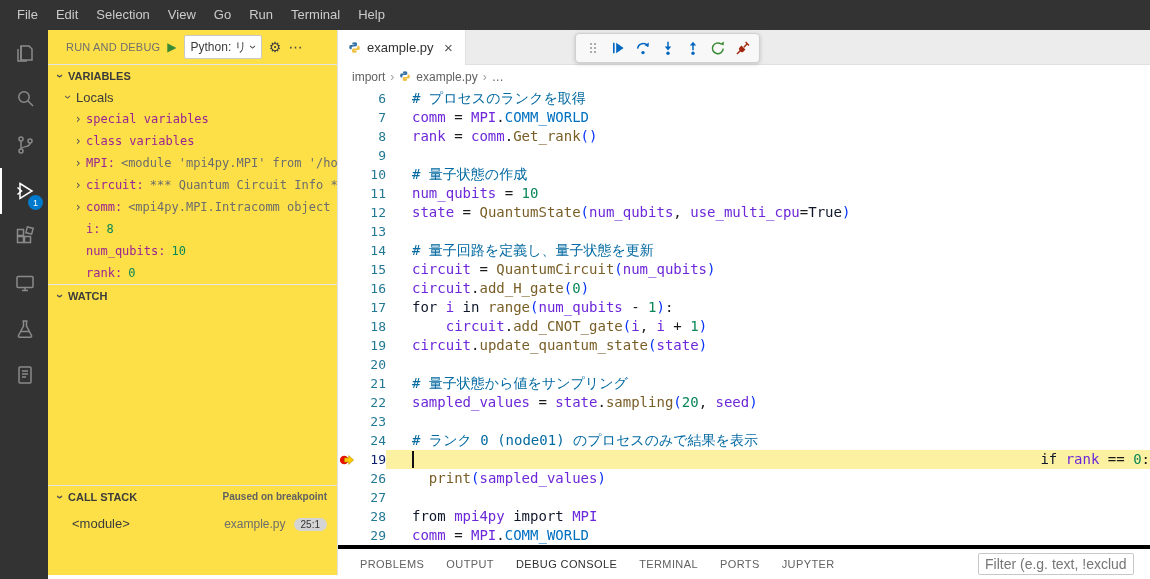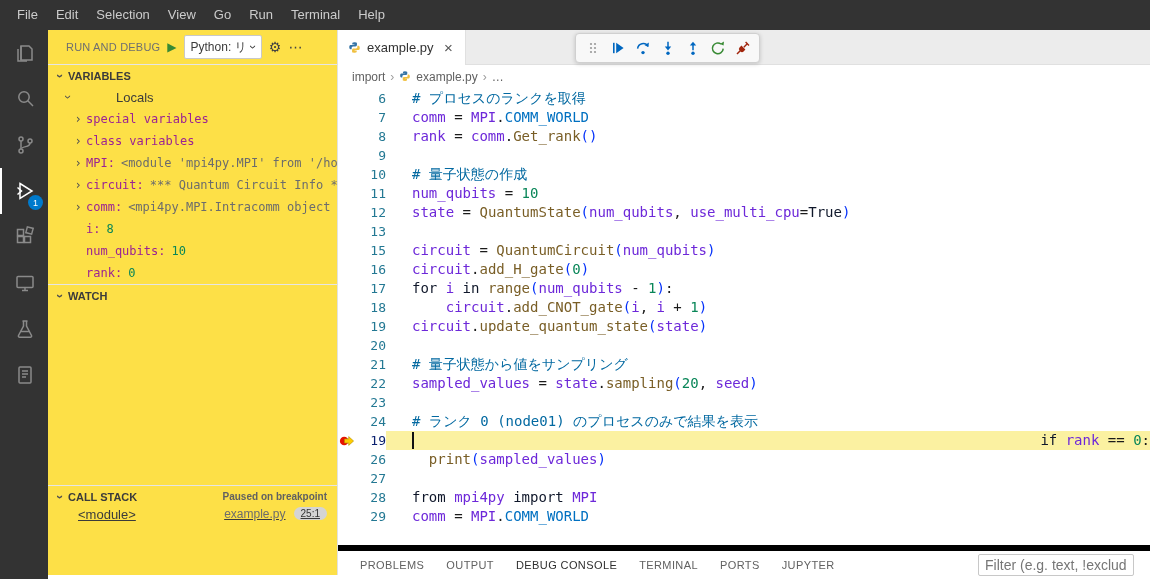--- a/index.html
+++ b/index.html
@@ -31,28 +31,28 @@
   .cfg-select { display:flex; align-items:center; gap:4px; border:1px solid #c8c8c8; background:#fff;
     border-radius:2px; height:24px; padding:4px 6px; font-size:12px; color:#3b3b3b; max-width:92px; white-space:nowrap; }
   .gear-glyph, .more-glyph { color:#424242; font-size:14px; cursor:pointer; }
   .sec-header { height:22px; display:flex; align-items:center; font-size:11px; font-weight:bold;
     color:#3b3b3b; border-top:1px solid #e5e5e5; flex:none; }
   .sec-header .chev, .trow .chev { width:16px; text-align:center; color:#505050; font-size:12px; flex:none; }
   .chev.open { display:inline-block; transform:rotate(90deg); }
   .sec-header .chev { margin-left:4px; }
   .sec-status { margin-left:auto; margin-right:10px; font-weight:bold; font-size:10px; color:#616161; }
   .trow { height:22px; display:flex; align-items:center; font-size:12px; cursor:pointer; white-space:nowrap; overflow:hidden; }
-  .scope-row { padding-left:12px; color:#3b3b3b; font-size:13px;gap:40px; }
+  .scope-row { padding-left:12px; color:#3b3b3b; font-size:13px; }
   .vrow { padding-left:22px; font-family:"DejaVu Sans Mono", monospace; }
   .vrow.leaf { padding-left:38px; }
   .vname { color:#9b2393; margin-right:6px; }
   .vval-num { color:#098658; }
   .vval-obj { color:#6c6c6c; }
   .callstack { margin-top:auto; margin-bottom:44px; flex:none; }
-  .frame-row { height:24px; display:flex; align-items:flex-start; padding:0 10px 0 30px; font-size:13px; color:#3b3b3b; cursor:pointer;text-decoration:underline; }
+  .frame-row { height:24px; display:flex; align-items:flex-end; padding:0 10px 0 24px; font-size:13px; color:#3b3b3b; cursor:pointer; }
   .frame-file { margin-left:auto; font-size:12px; color:#6c6c6c; margin-right:8px; }
   .frame-pos { background:#d4d4d4; color:#333; border-radius:8px; font-size:10px; padding:1px 7px; }
 
   
   .editor { position:absolute; top:30px; left:338px; right:0; bottom:0; background:#fff; }
   .tabbar { height:35px; background:#ececec; display:flex; border-bottom:1px solid #e0e0e0; }
   .tab { height:35px; background:#ffffff; display:flex; align-items:center; gap:6px; padding:0 8px 0 10px;
     font-size:13px; color:#333; border-right:1px solid #e0e0e0; cursor:pointer; }
   .tab-close { font-size:15px; color:#555; width:18px; height:18px; display:flex; align-items:center;
     justify-content:center; border-radius:3px; cursor:pointer; }
@@ -78,21 +78,21 @@
   .line.current .lnum { color:#0b216f; }
   .content { flex:1; padding-left:26px; position:relative; }
   .line.current .content { background:#fbf1a1;text-align:right; }
   .cursor-bar { position:absolute; left:26px; top:1px; width:1.5px; height:17px; background:#111; }
   .tk-c { color:#0369a1; } .tk-k { color:#0f172a; } .tk-f { color:#795e26; }
   .tk-v { color:#6d28d9; } .tk-n { color:#098658; } .tk-o { color:#1b1b1b; }
   .tk-b { color:#0431fa; } .tk-cn { color:#0070c1; }
 
   
   .panel { position:absolute; bottom:0; left:0; right:0; height:34px; background:#fff;
-    border-top:6px solid #000000; display:flex; align-items:center; z-index:3; }
+    border-top:4px solid #000000; display:flex; align-items:center; z-index:3; }
   .panel-tabs { display:flex; gap:22px; margin-left:22px; }
   .panel-tab { font-size:11px; letter-spacing:.4px; color:#616161; line-height:32px; cursor:pointer;
     border-bottom:1px solid transparent; }
   .panel-tab.active { color:#2f2f2f; border-bottom:1px solid #2f2f2f; }
   .panel-filter { margin-left:auto; margin-right:16px; width:156px; height:22px; border:1px solid #c8c8c8;
     border-radius:2px; font-size:14px; padding:0 6px; color:#333; font-family:"Liberation Sans",sans-serif; }
   .panel-filter::placeholder { color:#767676; }
 </style>
 </head>
 <body>
@@ -329,20 +329,21 @@
     <div class="code-scroll">
       <div>
           <div class="line"><div class="gutter"><span class="bp-slot"></span><span class="lnum">6</span></div><div class="content"><span class="tk-c"># プロセスのランクを取得</span></div></div>
           <div class="line"><div class="gutter"><span class="bp-slot"></span><span class="lnum">7</span></div><div class="content"><span class="tk-v">comm</span><span class="tk-o"> = </span><span class="tk-v">MPI</span><span class="tk-o">.</span><span class="tk-cn">COMM_WORLD</span></div></div>
           <div class="line"><div class="gutter"><span class="bp-slot"></span><span class="lnum">8</span></div><div class="content"><span class="tk-v">rank</span><span class="tk-o"> = </span><span class="tk-v">comm</span><span class="tk-o">.</span><span class="tk-f">Get_rank</span><span class="tk-b">()</span></div></div>
           <div class="line"><div class="gutter"><span class="bp-slot"></span><span class="lnum">9</span></div><div class="content"></div></div>
           <div class="line"><div class="gutter"><span class="bp-slot"></span><span class="lnum">10</span></div><div class="content"><span class="tk-c"># 量子状態の作成</span></div></div>
           <div class="line"><div class="gutter"><span class="bp-slot"></span><span class="lnum">11</span></div><div class="content"><span class="tk-v">num_qubits</span><span class="tk-o"> = </span><span class="tk-n">10</span></div></div>
           <div class="line"><div class="gutter"><span class="bp-slot"></span><span class="lnum">12</span></div><div class="content"><span class="tk-v">state</span><span class="tk-o"> = </span><span class="tk-f">QuantumState</span><span class="tk-b">(</span><span class="tk-v">num_qubits</span><span class="tk-o">, </span><span class="tk-v">use_multi_cpu</span><span class="tk-o">=</span><span class="tk-k">True</span><span class="tk-b">)</span></div></div>
           <div class="line"><div class="gutter"><span class="bp-slot"></span><span class="lnum">13</span></div><div class="content"></div></div>
+          <div class="line"><div class="gutter"><span class="bp-slot"></span><span class="lnum">14</span></div><div class="content"><span class="tk-c"># 量子回路を定義し、量子状態を更新</span></div></div>
           <div class="line"><div class="gutter"><span class="bp-slot"></span><span class="lnum">15</span></div><div class="content"><span class="tk-v">circuit</span><span class="tk-o"> = </span><span class="tk-f">QuantumCircuit</span><span class="tk-b">(</span><span class="tk-v">num_qubits</span><span class="tk-b">)</span></div></div>
           <div class="line"><div class="gutter"><span class="bp-slot"></span><span class="lnum">16</span></div><div class="content"><span class="tk-v">circuit</span><span class="tk-o">.</span><span class="tk-f">add_H_gate</span><span class="tk-b">(</span><span class="tk-n">0</span><span class="tk-b">)</span></div></div>
           <div class="line"><div class="gutter"><span class="bp-slot"></span><span class="lnum">17</span></div><div class="content"><span class="tk-k">for</span><span class="tk-o"> </span><span class="tk-v">i</span><span class="tk-o"> </span><span class="tk-k">in</span><span class="tk-o"> </span><span class="tk-f">range</span><span class="tk-b">(</span><span class="tk-v">num_qubits</span><span class="tk-o"> - </span><span class="tk-n">1</span><span class="tk-b">)</span><span class="tk-o">:</span></div></div>
           <div class="line"><div class="gutter"><span class="bp-slot"></span><span class="lnum">18</span></div><div class="content"><span class="tk-o">    </span><span class="tk-v">circuit</span><span class="tk-o">.</span><span class="tk-f">add_CNOT_gate</span><span class="tk-b">(</span><span class="tk-v">i</span><span class="tk-o">, </span><span class="tk-v">i</span><span class="tk-o"> + </span><span class="tk-n">1</span><span class="tk-b">)</span></div></div>
           <div class="line"><div class="gutter"><span class="bp-slot"></span><span class="lnum">19</span></div><div class="content"><span class="tk-v">circuit</span><span class="tk-o">.</span><span class="tk-f">update_quantum_state</span><span class="tk-b">(</span><span class="tk-v">state</span><span class="tk-b">)</span></div></div>
           <div class="line"><div class="gutter"><span class="bp-slot"></span><span class="lnum">20</span></div><div class="content"></div></div>
           <div class="line"><div class="gutter"><span class="bp-slot"></span><span class="lnum">21</span></div><div class="content"><span class="tk-c"># 量子状態から値をサンプリング</span></div></div>
           <div class="line"><div class="gutter"><span class="bp-slot"></span><span class="lnum">22</span></div><div class="content"><span class="tk-v">sampled_values</span><span class="tk-o"> = </span><span class="tk-v">state</span><span class="tk-o">.</span><span class="tk-f">sampling</span><span class="tk-b">(</span><span class="tk-n">20</span><span class="tk-o">, </span><span class="tk-v">seed</span><span class="tk-b">)</span></div></div>
           <div class="line"><div class="gutter"><span class="bp-slot"></span><span class="lnum">23</span></div><div class="content"></div></div>
           <div class="line"><div class="gutter"><span class="bp-slot"></span><span class="lnum">24</span></div><div class="content"><span class="tk-c"># ランク 0 (node01) のプロセスのみで結果を表示</span></div></div>

